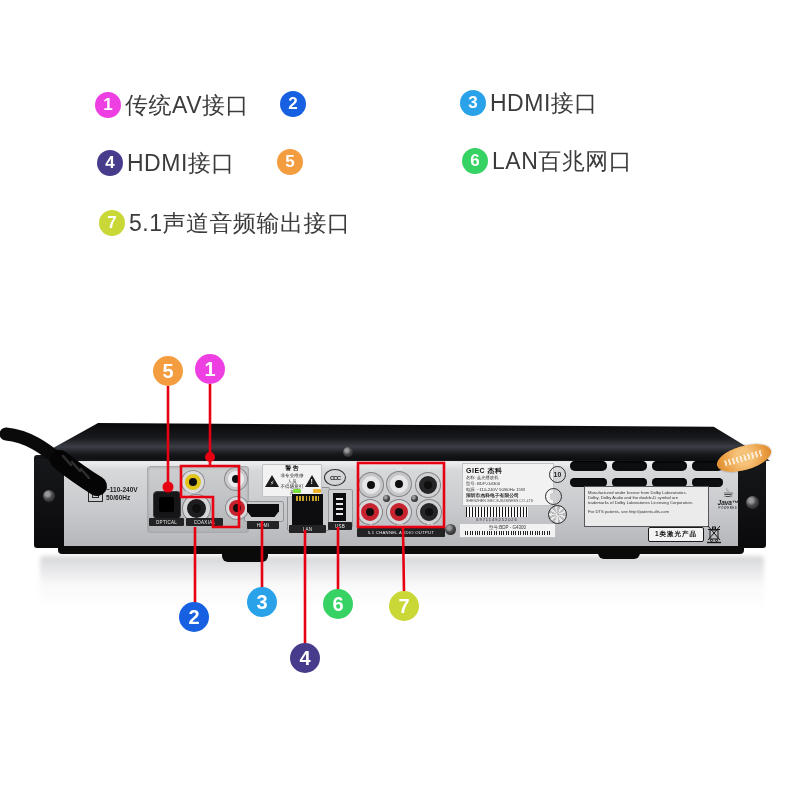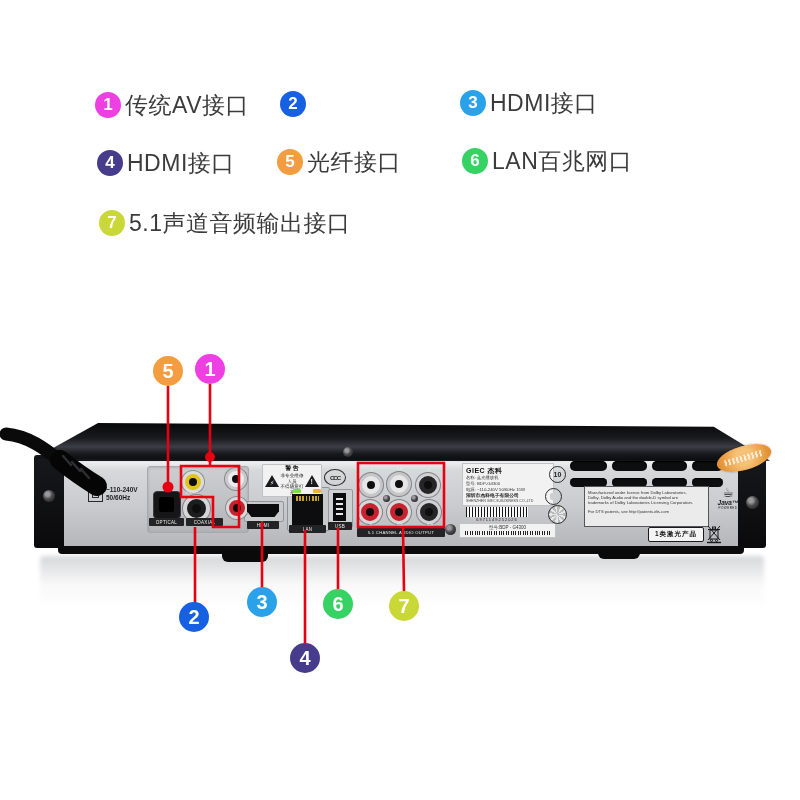--- a/index.html
+++ b/index.html
@@ -64,21 +64,20 @@
   <div class="legend-item" style="left:460px;top:89px;">
     <span class="badge" style="background-color: rgb(42, 162, 234);">3</span>
     <span class="legend-label">HDMI接口</span>
   </div>
   <div class="legend-item" style="left:97px;top:149px;">
     <span class="badge" style="background-color: rgb(71, 60, 140);">4</span>
     <span class="legend-label">HDMI接口</span>
   </div>
   <div class="legend-item" style="left:277px;top:148px;">
     <span class="badge" style="background-color: rgb(244, 156, 64);">5</span>
-    <span class="legend-label">光纤接口</span>
   </div>
   <div class="legend-item" style="left:462px;top:147px;">
     <span class="badge" style="background-color: rgb(54, 210, 100);">6</span>
     <span class="legend-label">LAN百兆网口</span>
   </div>
   <div class="legend-item" style="left:99px;top:209px;">
     <span class="badge" style="background-color: rgb(201, 216, 55);">7</span>
     <span class="legend-label">5.1声道音频输出接口</span>
   </div>
 

